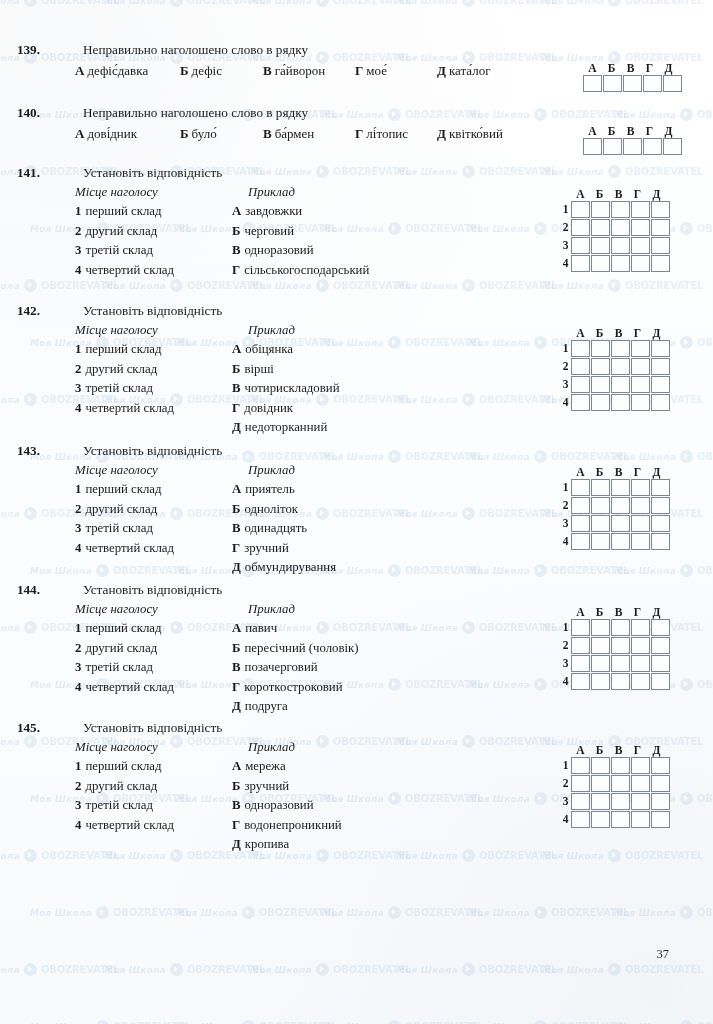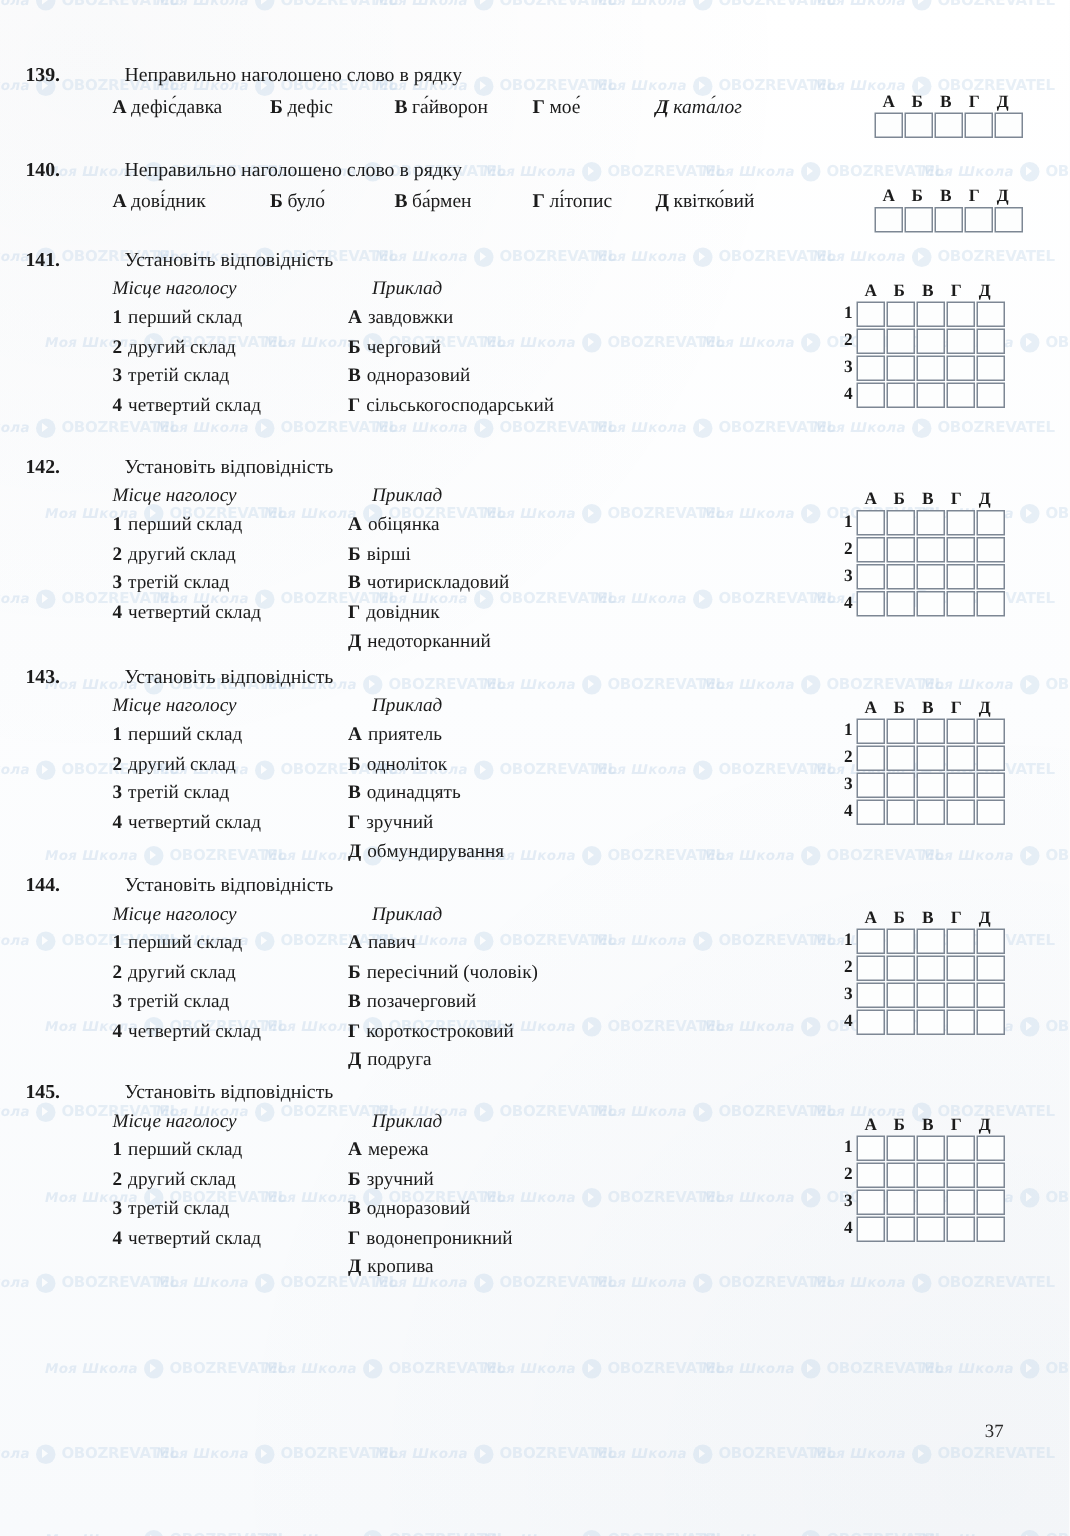--- a/index.html
+++ b/index.html
@@ -637,21 +637,21 @@
     <div class="qblock" style="top:42px;">
       <div class="q-head">
         <span class="q-num">139.</span>
         <span class="q-text">Неправильно наголошено слово в рядку</span>
       </div>
       <div class="choices">
         <div class="choice" style="left:75px;"><span class="ltr">А</span><span>дефіс́давка</span></div>
         <div class="choice" style="left:180px;"><span class="ltr">Б</span><span>дефіс</span></div>
         <div class="choice" style="left:263px;"><span class="ltr">В</span><span>га́йворон</span></div>
         <div class="choice" style="left:355px;"><span class="ltr">Г</span><span>мое́</span></div>
-        <div class="choice" style="left:437px;font-style:italic;"><span class="ltr">Д</span><span>ката́лог</span></div>
+        <div class="choice" style="left:437px;"><span class="ltr">Д</span><span>ката́лог</span></div>
       </div>
     </div>
     <div class="grid single" style="left:572px;top:62px;">
         <div class="colhdr">
           <span class="sp"></span>
           <span class="ch">А</span>
           <span class="ch">Б</span>
           <span class="ch">В</span>
           <span class="ch">Г</span>
           <span class="ch">Д</span>

